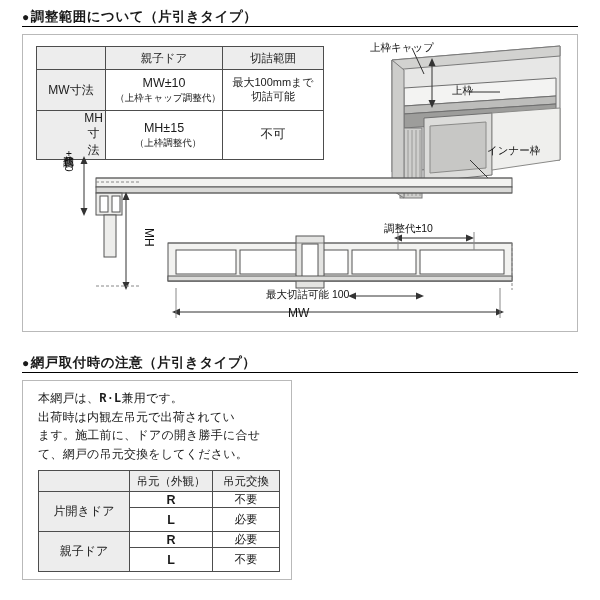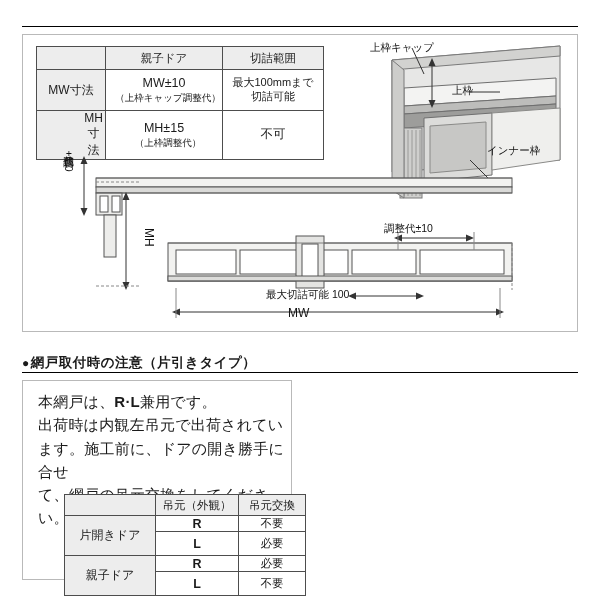--- a/index.html
+++ b/index.html
@@ -77,23 +77,24 @@
   .cellsub {
     font-size: 9.5px;
     display: block;
     line-height: 1.2;
     margin-left: 8px;
   }
 
   
   .note-text {
     position: absolute;
-    font-size: 15px;
+    font-size: 12px;
     line-height: 1.55;
     letter-spacing: 0.2px;
+    font-family: Liberation Mono, monospace;
   }
   .note-text b { font-weight: bold; }
 
   
   .lbl {
     position: absolute;
     font-size: 10.5px;
     white-space: nowrap;
     color: #111;
   }
@@ -102,20 +103,23 @@
     text-orientation: mixed;
   }
 
   svg.draw { position: absolute; left:0; top:0; overflow: visible; }
 </style>
 </head>
 <body>
 
 <div class="page">
 
+  <div class="sec-head" style="left:22px; top:8px;">
+    <span class="bullet">●</span><span>調整範囲について（片引きタイプ）</span>
+  </div>
   <div class="sec-rule" style="left:22px; top:26px; width:556px;"></div>
 
   <div class="panel" style="left:22px; top:34px; width:556px; height:298px;"></div>
 
   <table class="grid" style="left:36px; top:46px;">
     <tbody>
         <tr>
       <td class="hdr" style="width:68px; height:22px;"></td>
       <td class="hdr" style="width:116px;">親子ドア</td>
       <td class="hdr" style="width:100px;">切詰範囲</td>
@@ -274,21 +278,21 @@
 
   <div class="panel" style="left:22px; top:380px; width:270px; height:200px;"></div>
 
   <div class="note-text" style="left:38px; top:390px; width:246px;">
     <span>本網戸は、</span><b>R·L</b><span>兼用です。</span><br>
     <span>出荷時は内観左吊元で出荷されてい</span><br>
     <span>ます。施工前に、ドアの開き勝手に合せ</span><br>
     <span>て、網戸の吊元交換をしてください。</span>
   </div>
 
-  <table class="grid" style="left:38px; top:494px;margin-left:26px;">
+  <table class="grid" style="left:38px; top:470px;">
     <tbody>
         <tr>
       <td class="hdr" style="width:90px; height:20px;"></td>
       <td class="hdr" style="width:82px;">吊元（外観）</td>
       <td class="hdr" style="width:66px;">吊元交換</td>
     </tr>
     <tr>
       <td class="rowhdr" rowspan="2" style="height:23px;">片開きドア</td>
       <td style="font-size:12.5px; font-weight:bold;">R</td>
       <td style="font-size:11.5px;">不要</td>

